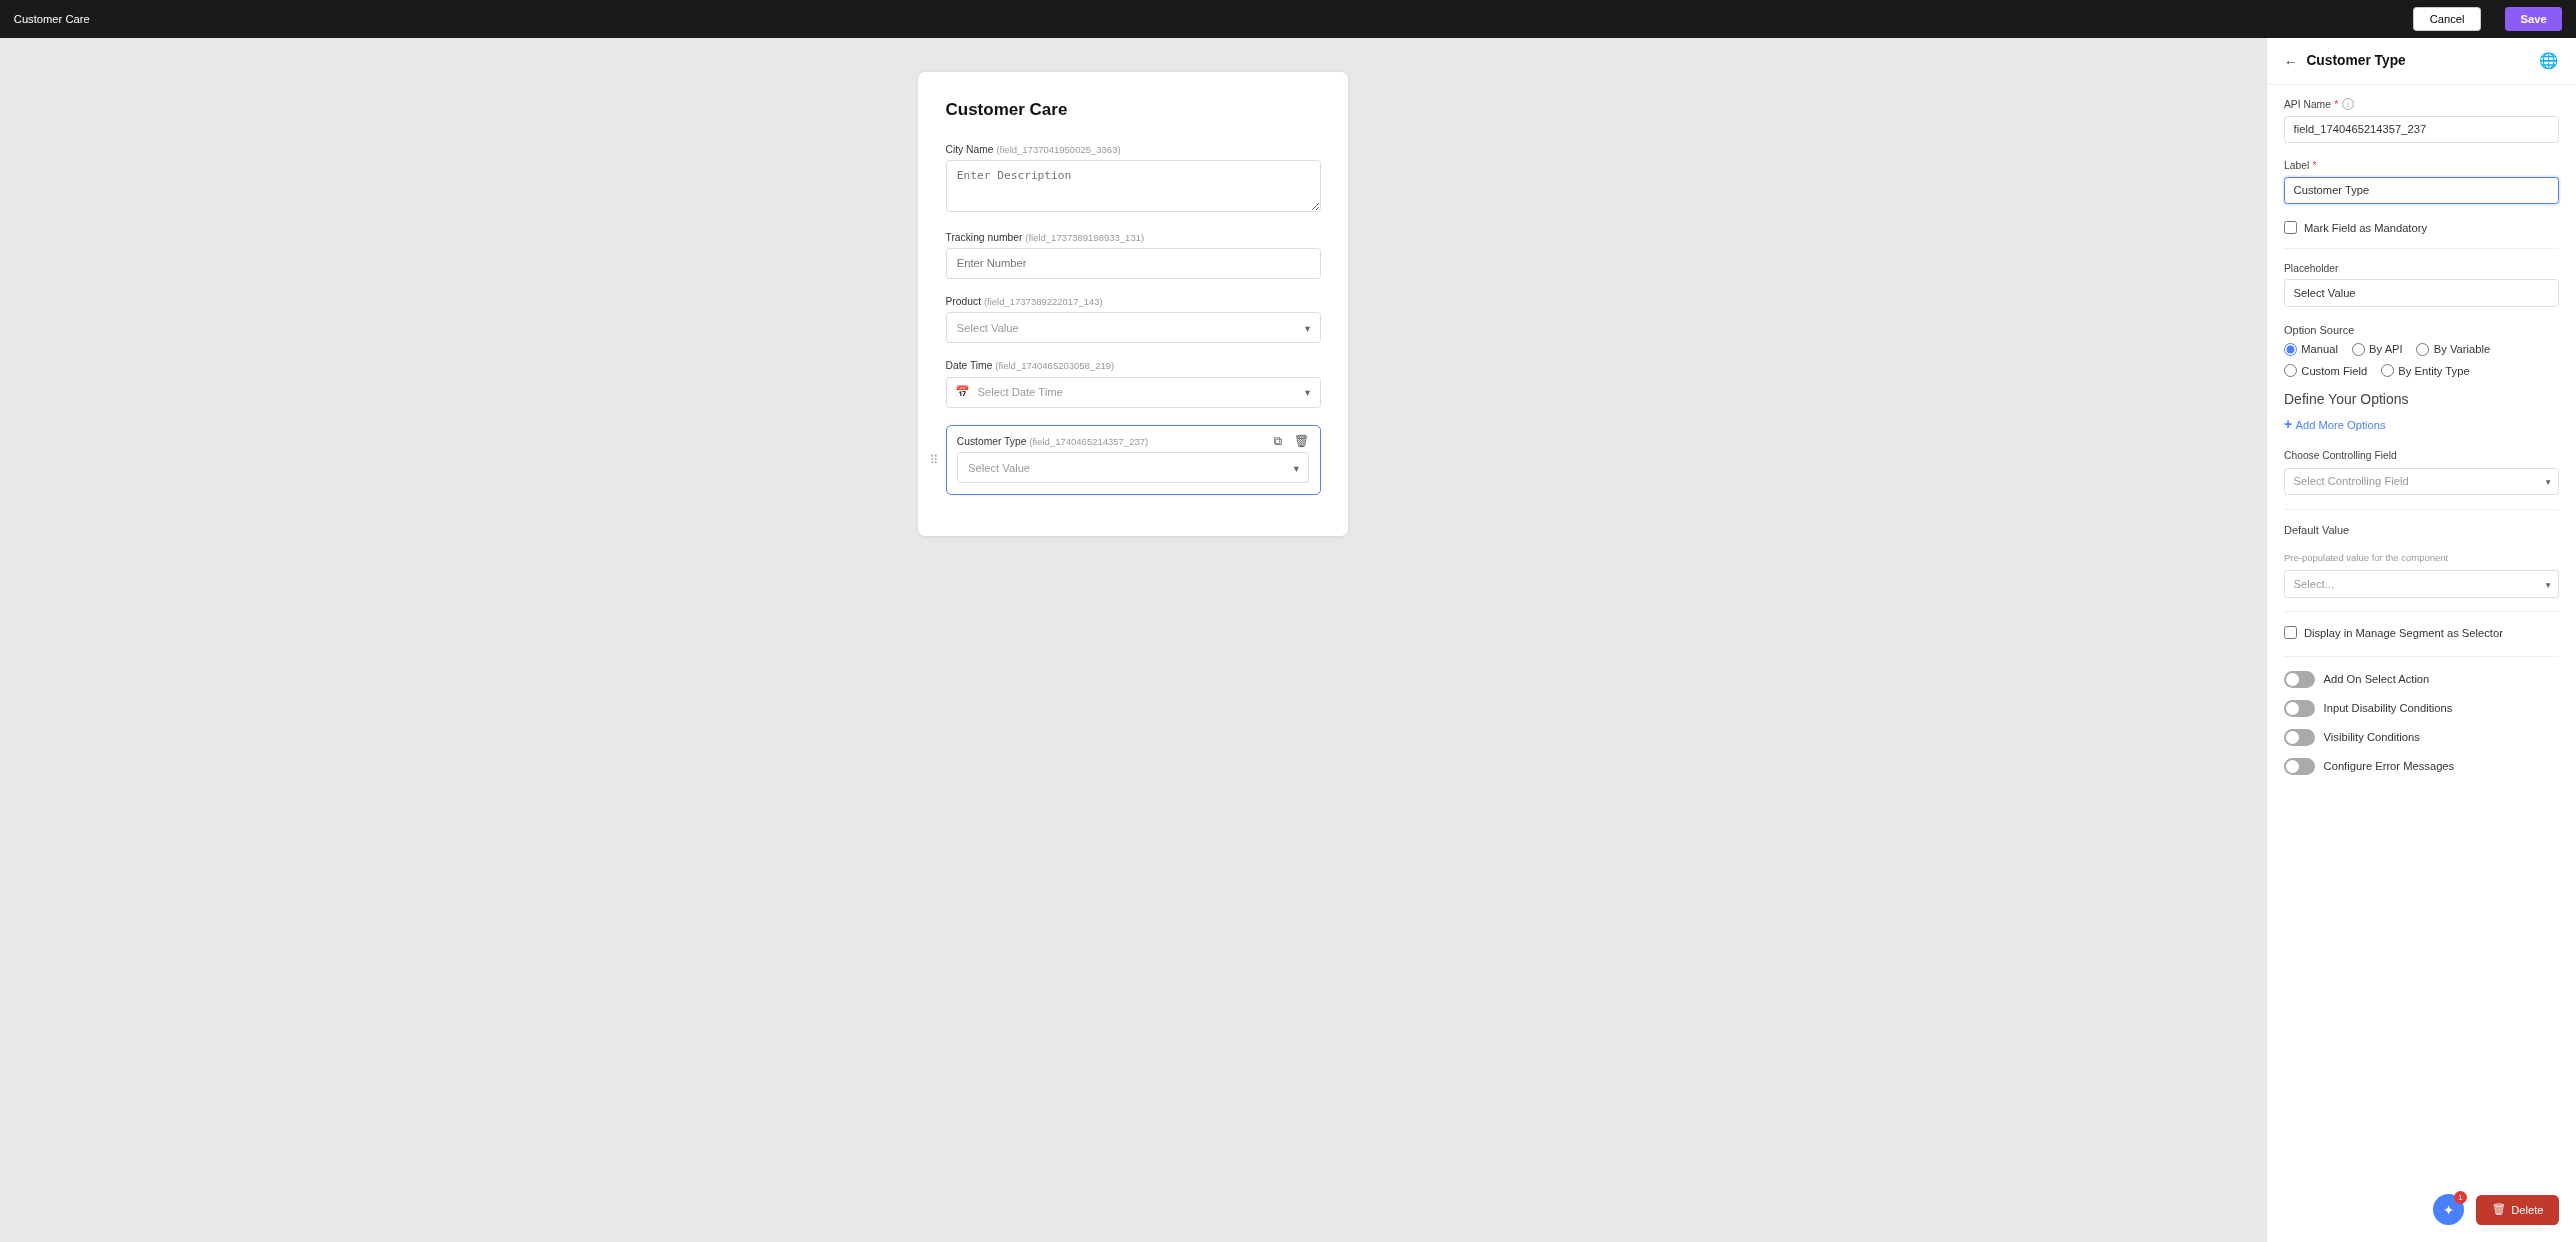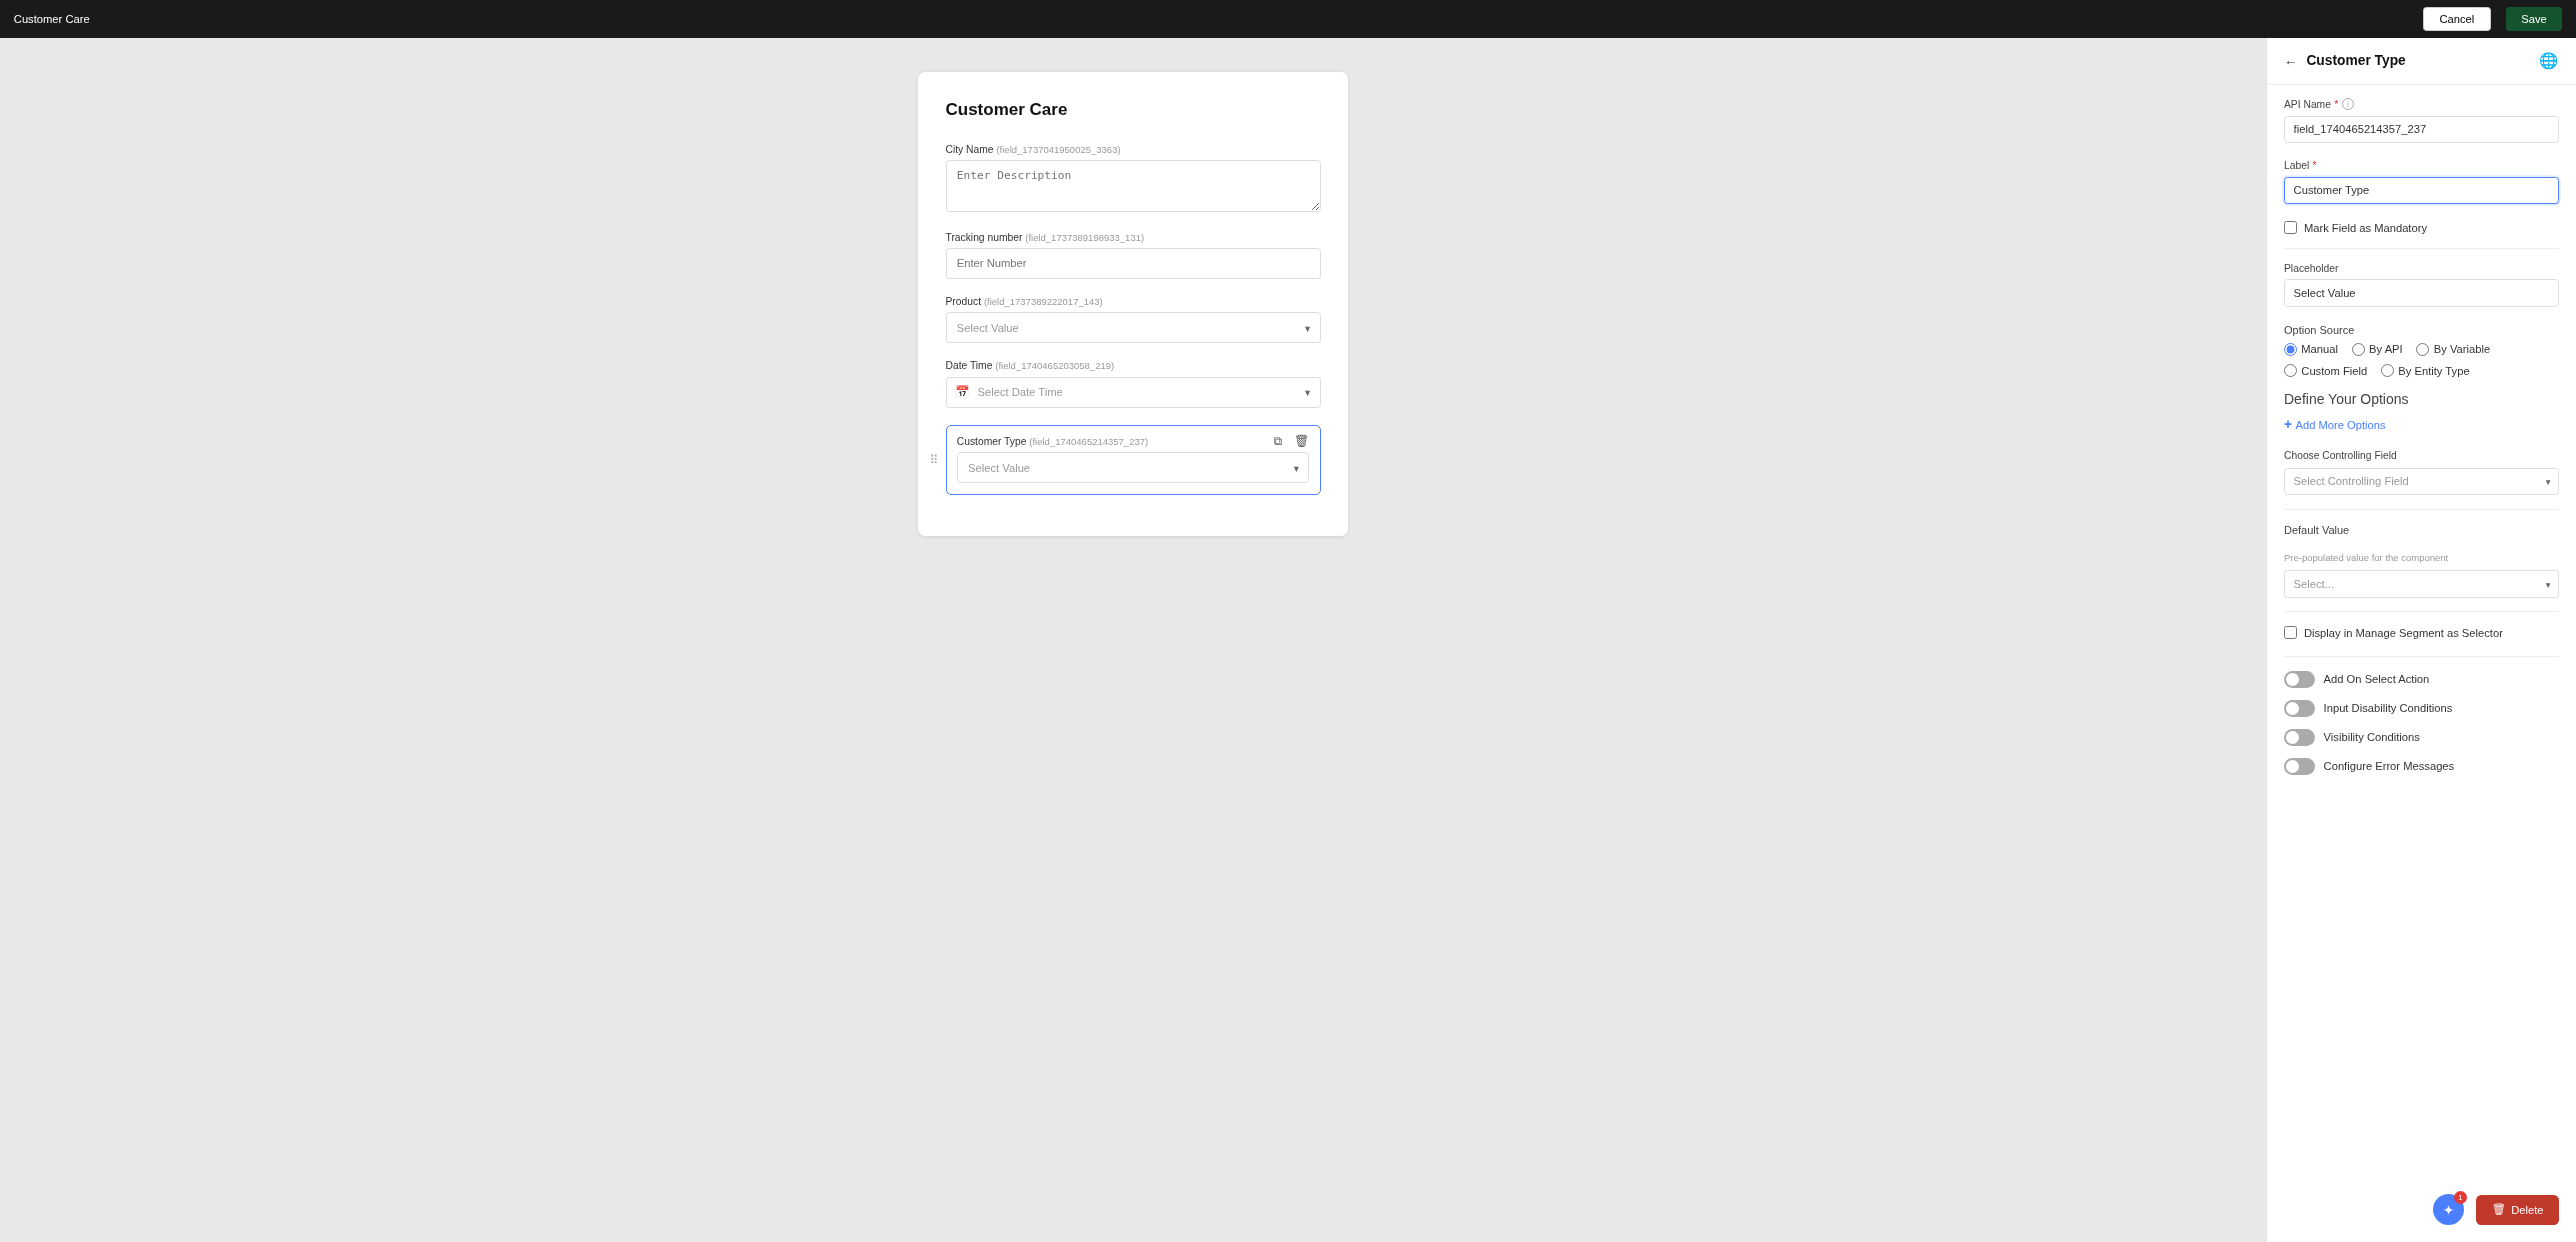--- a/index.html
+++ b/index.html
@@ -11,37 +11,38 @@
       height: 38px;
       display: flex;
       align-items: center;
       justify-content: space-between;
       padding: 0 13.8px;
       position: fixed;
       top: 0; left: 0; right: 0;
       z-index: 100;
     }
     .topbar-title { color: #fff; font-size: 11.2px; }
-    .topbar-actions { display: flex; gap: 15px; }
+    .topbar-actions { display: flex; gap: 24px; }
     .btn-cancel {
       background: #fff;
       border: 0.9px solid #ccc;
       padding: 5.2px 15.5px;
       border-radius: 3.4px;
       font-size: 11.2px;
       cursor: pointer;
     }
     .btn-save {
-      background: #14532d;
+      background: #8b5cf6;
       color: #fff;
       border: none;
       padding: 5.2px 15.5px;
       border-radius: 3.4px;
       font-size: 11.2px;
       cursor: pointer;
+      font-weight: bold;
     }
 
     
     .main-layout {
       display: flex;
       height: calc(100vh - 38px);
       margin-top: 38px;
     }
 
     

